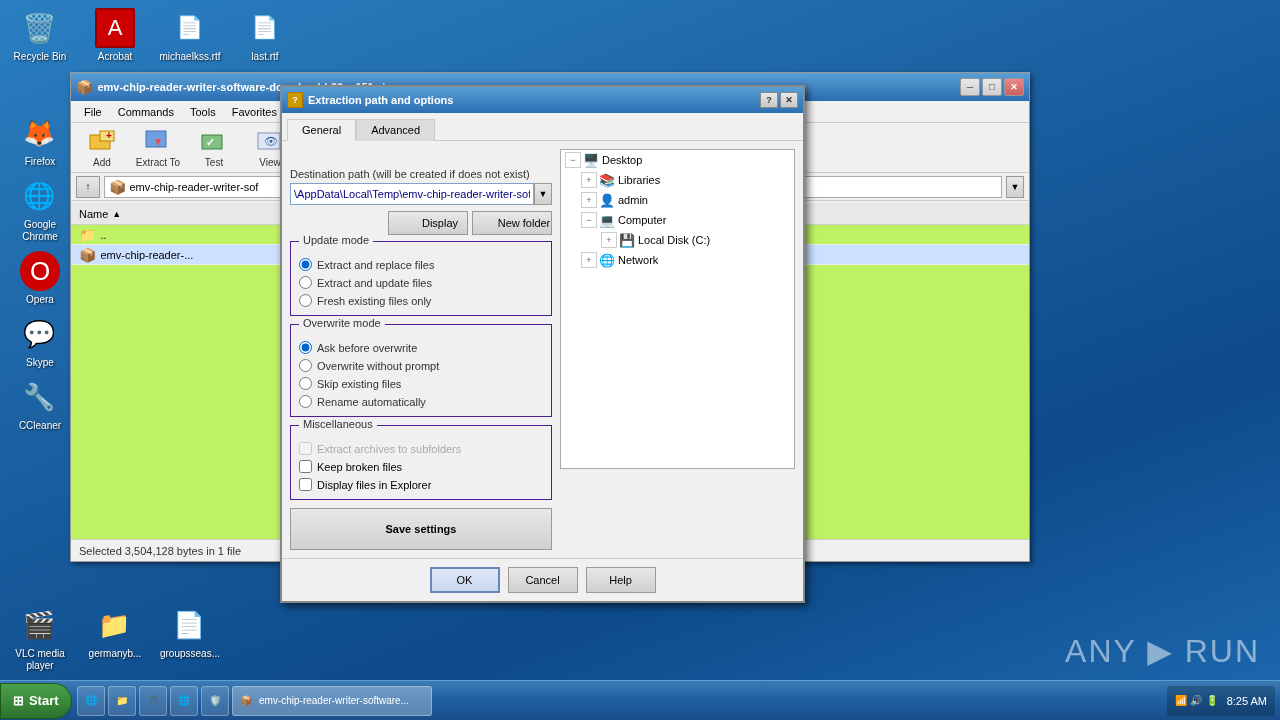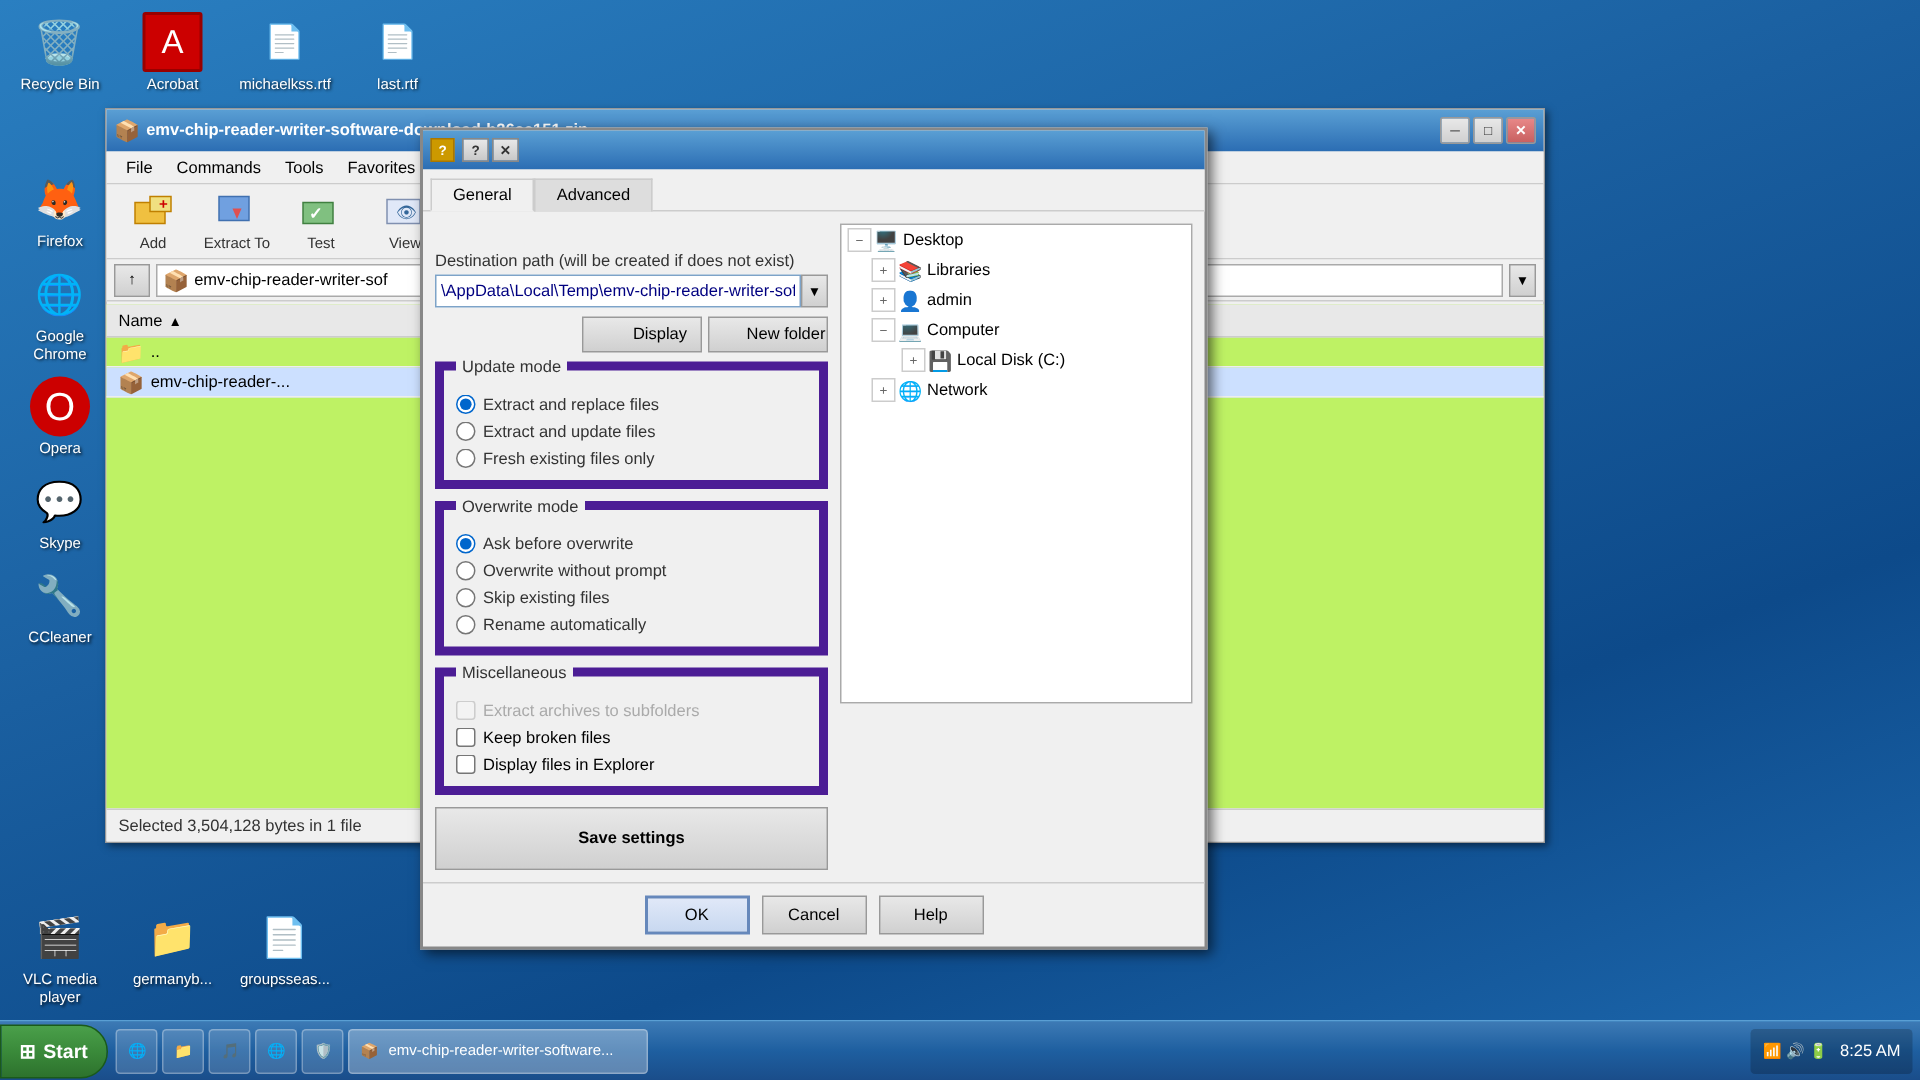--- a/index.html
+++ b/index.html
@@ -263,21 +263,21 @@
       cursor: pointer;
       font-size: 11px;
       display: flex;
       align-items: center;
       justify-content: center;
       padding-left: 24px;
     }
 
     
     .groupbox {
-      border: 6px solid #4c1d95;
+      border: 1px solid #4c1d95;
       padding: 8px;
       margin-bottom: 8px;
       position: relative;
     }
     .groupbox-title {
       position: absolute;
       top: -8px;
       left: 8px;
       background: #f0f0f0;
       padding: 0 4px;
@@ -614,20 +614,23 @@
     <div class="desktop-icon">
       <div class="icon-img" style="font-size:26px;">📁</div>
       <div class="icon-label">germanyb...</div>
     </div>
     <div class="desktop-icon">
       <div class="icon-img" style="font-size:26px;">📄</div>
       <div class="icon-label">groupsseas...</div>
     </div>
   </div>
 
+  <div class="watermark">
+    <span>ANY ▶ RUN</span>
+  </div>
 
   <div class="winrar-window">
     <div class="winrar-titlebar">
       <span style="font-size:14px;margin-right:4px;">📦</span>
       <span class="winrar-title">emv-chip-reader-writer-software-download-b26cc151.zip</span>
       <div class="win-controls">
         <div class="win-btn">─</div>
         <div class="win-btn">□</div>
         <div class="win-btn" style="background:linear-gradient(to bottom,#e88888,#c86060);color:white;">✕</div>
       </div>
@@ -718,20 +721,21 @@
     <div class="winrar-status">
       <div class="status-left">Selected 3,504,128 bytes in 1 file</div>
       <div class="status-right">Total 3,504,128 bytes in 1 file</div>
     </div>
   </div>
 
   <div class="extraction-dialog">
 
     <div class="dialog-titlebar">
       <div class="dialog-title-icon">?</div>
+      <span class="dialog-title-text">Extraction path and options</span>
       <div class="dialog-controls">
         <div class="dialog-btn-small">?</div>
         <div class="dialog-btn-small">✕</div>
       </div>
     </div>
 
     <div class="dialog-tabs">
       <div class="tab active">
         <span>General</span>
       </div>

